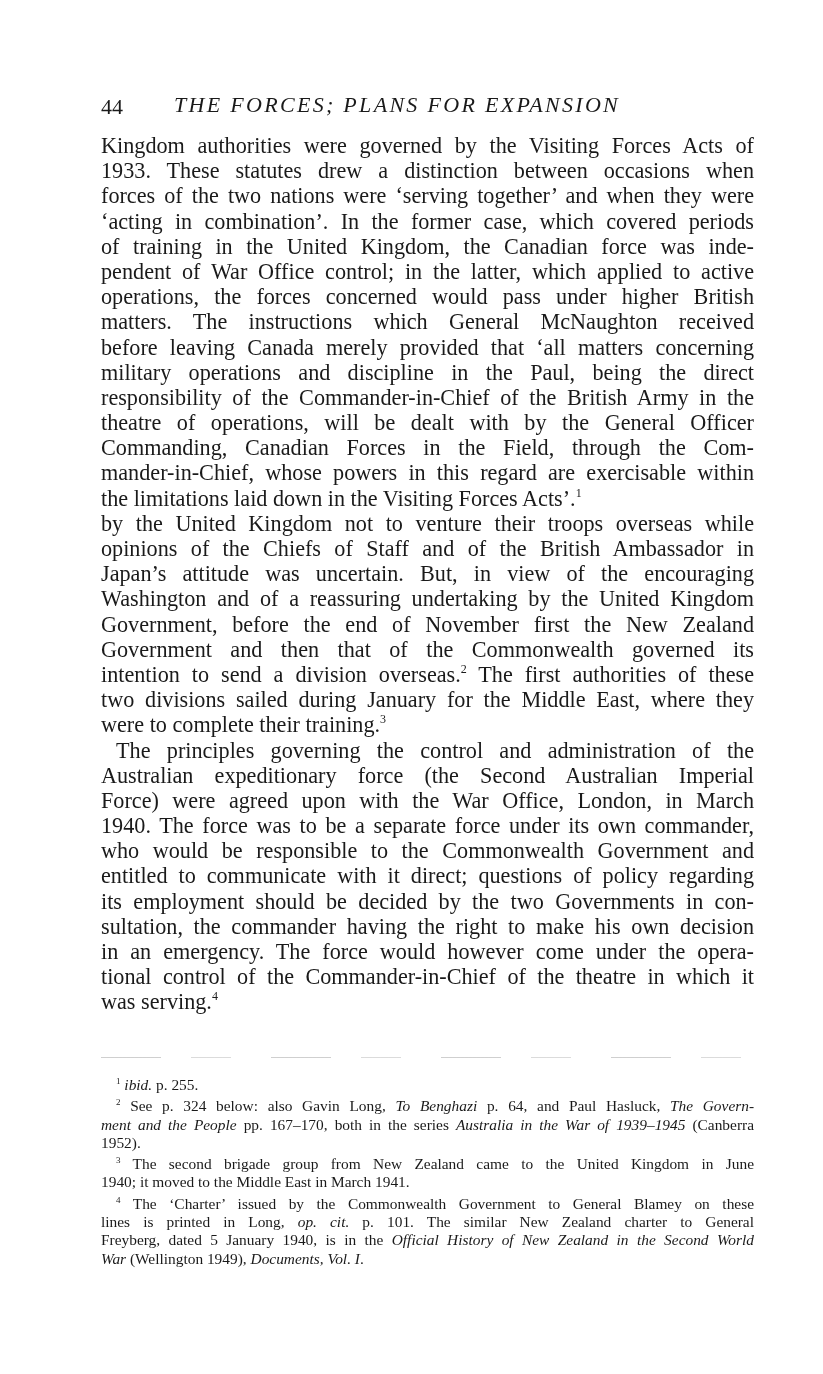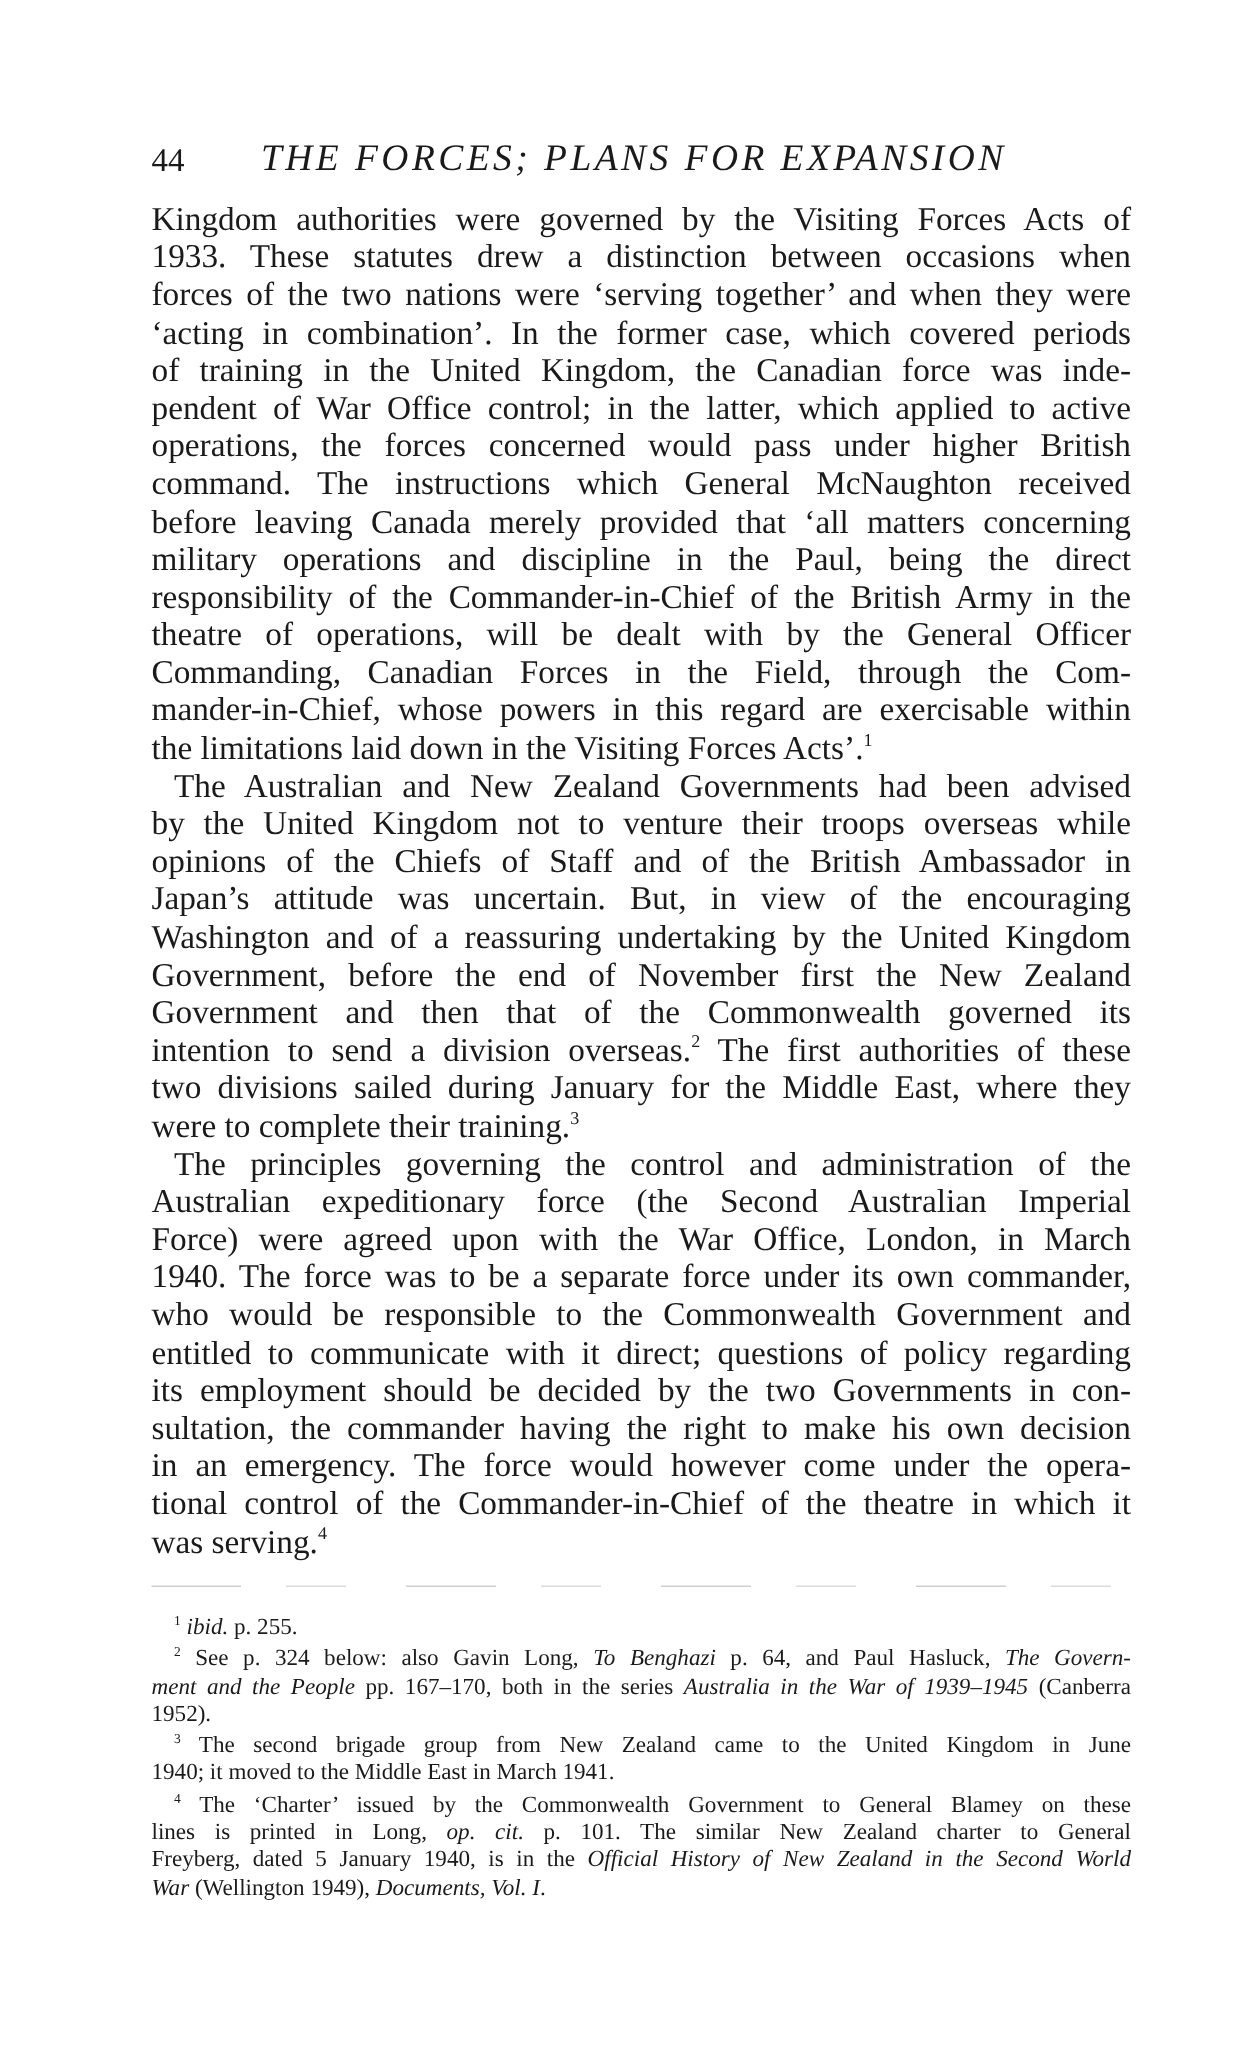--- a/index.html
+++ b/index.html
@@ -1,21 +1,21 @@
 <!DOCTYPE html>
 <html><head>
 <meta charset="utf-8">
 <style>
   html, body { margin: 0; padding: 0; background: #ffffff; }
   body { width: 823px; height: 1374px; position: relative; overflow: hidden;
          font-family: "Liberation Serif", "DejaVu Serif", serif; color: #1a1a1a; }
   .page { position: absolute; left: 101px; top: 0; width: 653px; }
   .header { position: absolute; top: 92px; left: 0; width: 653px; height: 30px; text-align: right; }
   .folio { position: absolute; left: 0; top: 2px; font-size: 22px; }
-  .running-head { position: absolute; left: 73px; top: 0; font-size: 25px; font-style: italic; letter-spacing: 2.3px; }
+  .running-head { position: absolute; left: 73px; top: 0; font-size: 22px; font-style: italic; letter-spacing: 2.3px; }
   .body { position: absolute; top: 133px; left: 0; width: 653px; }
   .line { display: block; font-size: 22.2px; line-height: 25.2px; height: 25.2px; text-align: justify; text-align-last: justify; white-space: nowrap; }
   .line.last { text-align-last: left; }
   .line.indent { padding-left: 15px; }
   .line > span { white-space: normal; }
   sup { font-size: 12px; vertical-align: 9px; line-height: 0; }
   .rule { position: absolute; top: 1057px; left: 0; width: 653px; height: 1px;
           background: repeating-linear-gradient(90deg, #bbb 0 60px, transparent 60px 90px, #ccc 90px 130px, transparent 130px 170px); opacity: .7; }
   .notes { position: absolute; top: 1076px; left: 0; width: 653px; }
   .nline { display: block; font-size: 15.4px; line-height: 18.3px; height: 18.3px; text-align: justify; text-align-last: justify; white-space: nowrap; }
@@ -37,32 +37,31 @@
   <div class="body">
 
     <div>
       <span class="line">Kingdom authorities were governed by the Visiting Forces Acts of</span>
       <span class="line">1933. These statutes drew a distinction between occasions when</span>
       <span class="line">forces of the two nations were ‘serving together’ and when they were</span>
       <span class="line">‘acting in combination’. In the former case, which covered periods</span>
       <span class="line">of training in the United Kingdom, the Canadian force was inde-</span>
       <span class="line">pendent of War Office control; in the latter, which applied to active</span>
       <span class="line">operations, the forces concerned would pass under higher British</span>
-      <span class="line">command. The instructions which General McNaughton received</span>
+      <span class="line">matters. The instructions which General McNaughton received</span>
       <span class="line">before leaving Canada merely provided that ‘all matters concerning</span>
       <span class="line">military operations and discipline in the Paul, being the direct</span>
       <span class="line">responsibility of the Commander-in-Chief of the British Army in the</span>
       <span class="line">theatre of operations, will be dealt with by the General Officer</span>
       <span class="line">Commanding, Canadian Forces in the Field, through the Com-</span>
       <span class="line">mander-in-Chief, whose powers in this regard are exercisable within</span>
       <span class="line last"><span>the limitations laid down in the Visiting Forces Acts’.</span><sup>1</sup></span>
     </div>
 
     <div>
-      <span class="line indent">The Australian and New Zealand Governments had been advised</span>
       <span class="line">by the United Kingdom not to venture their troops overseas while</span>
       <span class="line">opinions of the Chiefs of Staff and of the British Ambassador in</span>
       <span class="line">Japan’s attitude was uncertain. But, in view of the encouraging</span>
       <span class="line">Washington and of a reassuring undertaking by the United Kingdom</span>
       <span class="line">Government, before the end of November first the New Zealand</span>
       <span class="line">Government and then that of the Commonwealth governed its</span>
       <span class="line"><span>intention to send a division overseas.</span><sup>2</sup><span> The first authorities of these</span></span>
       <span class="line">two divisions sailed during January for the Middle East, where they</span>
       <span class="line last"><span>were to complete their training.</span><sup>3</sup></span>
     </div>

